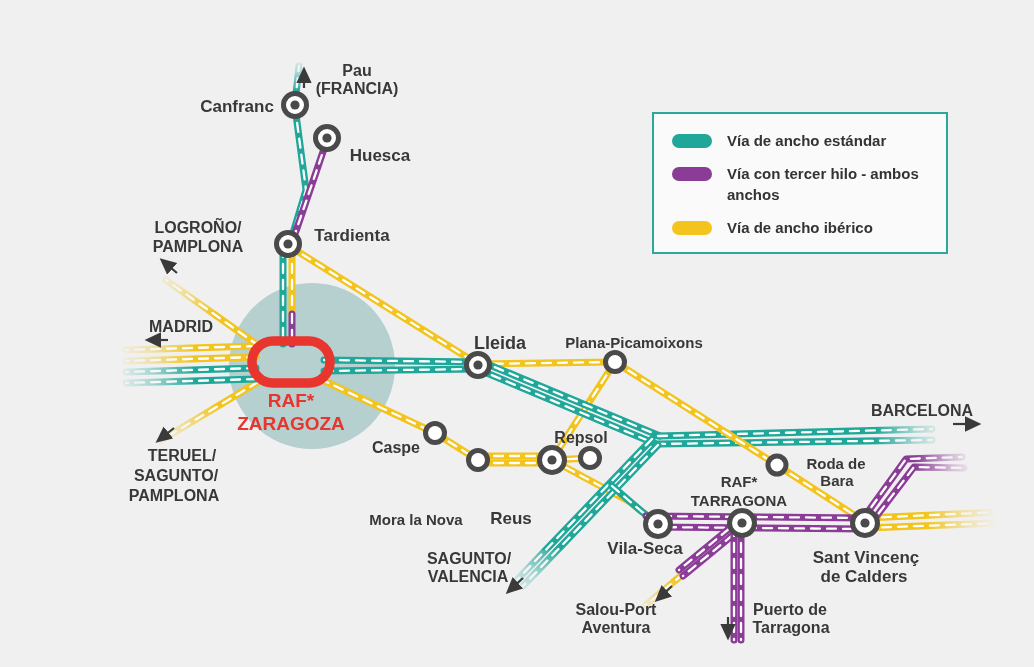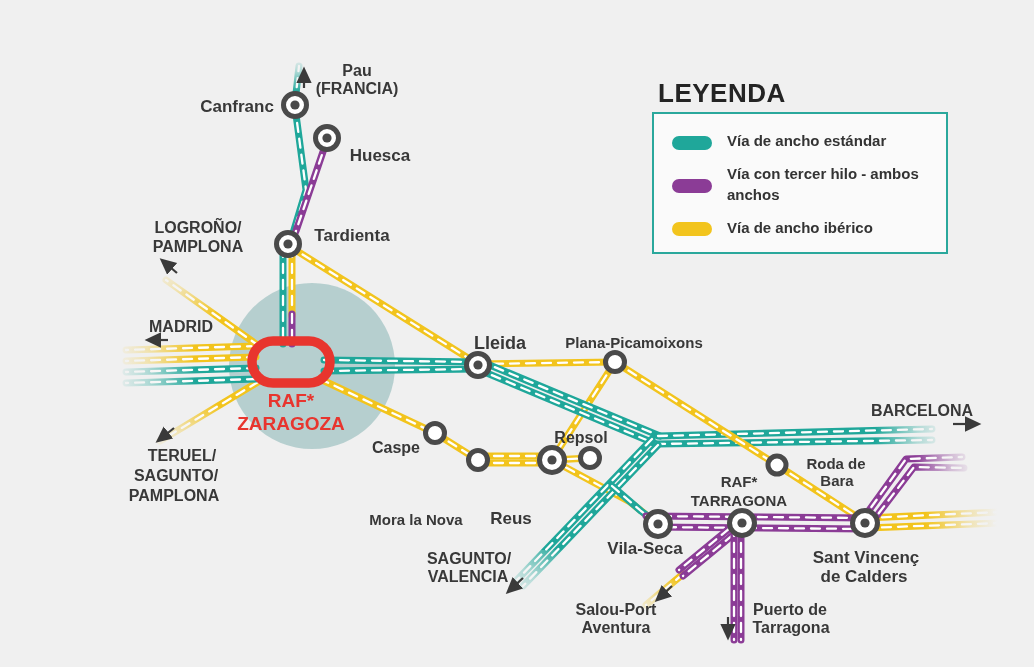--- a/index.html
+++ b/index.html
@@ -5,21 +5,21 @@
   html,body{margin:0;padding:0;background:#e8e8e8;}
   .stage{position:relative;width:1034px;height:667px;background:#f0f0f0;overflow:hidden;
          font-family:"Liberation Sans",sans-serif;}
   .stage svg{position:absolute;left:0;top:0;}
   svg text{font-family:"Liberation Sans","DejaVu Sans",sans-serif;}
   .legend-title{position:absolute;left:658px;top:78px;font-size:26px;font-weight:800;
                 color:#242424;letter-spacing:.5px;}
   .legend-box{position:absolute;left:652px;top:112px;width:296px;box-sizing:border-box;
               border:2px solid #2aa89c;background:rgba(251,251,251,.93);
               padding:17px 18px 14px 18px;display:flex;flex-direction:column;gap:13px;}
-  .legend-row{display:flex;align-items:center;}
+  .legend-row{display:flex;align-items:flex-start;}
   .legend-pill{width:40px;height:14px;border-radius:7px;flex:0 0 auto;margin-right:15px;margin-top:3px;}
   .legend-label{font-size:15px;font-weight:700;color:#333;line-height:1.35;max-width:205px;}
 </style>
 </head>
 <body>
 
 <div class="stage">
 
   <svg id="map" width="1034" height="667" viewBox="0 0 1034 667">
     <defs>
@@ -204,21 +204,20 @@
       <text x="739" y="487" text-anchor="middle" font-size="15" font-weight="700" fill="#383838">RAF*</text>
       <text x="739" y="506" text-anchor="middle" font-size="15" font-weight="700" fill="#383838">TARRAGONA</text>
       <text x="866" y="563" text-anchor="middle" font-size="17" font-weight="700" fill="#383838">Sant Vincenç</text>
       <text x="864" y="582" text-anchor="middle" font-size="17" font-weight="700" fill="#383838">de Calders</text>
       <text x="616" y="615" text-anchor="middle" font-size="16" font-weight="700" fill="#383838">Salou-Port</text>
       <text x="616" y="633" text-anchor="middle" font-size="16" font-weight="700" fill="#383838">Aventura</text>
       <text x="790" y="615" text-anchor="middle" font-size="16" font-weight="700" fill="#383838">Puerto de</text>
       <text x="791" y="633" text-anchor="middle" font-size="16" font-weight="700" fill="#383838">Tarragona</text>
     </svg>
 
-  <div class="legend-title">LEYENDA</div>
 
   <div class="legend-box">
     <div class="legend-row">
       <span class="legend-pill" style="background-color: rgb(31, 167, 154);"></span>
       <span class="legend-label">Vía de ancho estándar</span>
     </div>
     <div class="legend-row">
       <span class="legend-pill" style="background-color: rgb(139, 60, 150);"></span>
       <span class="legend-label">Vía con tercer hilo - ambos anchos</span>
     </div>

